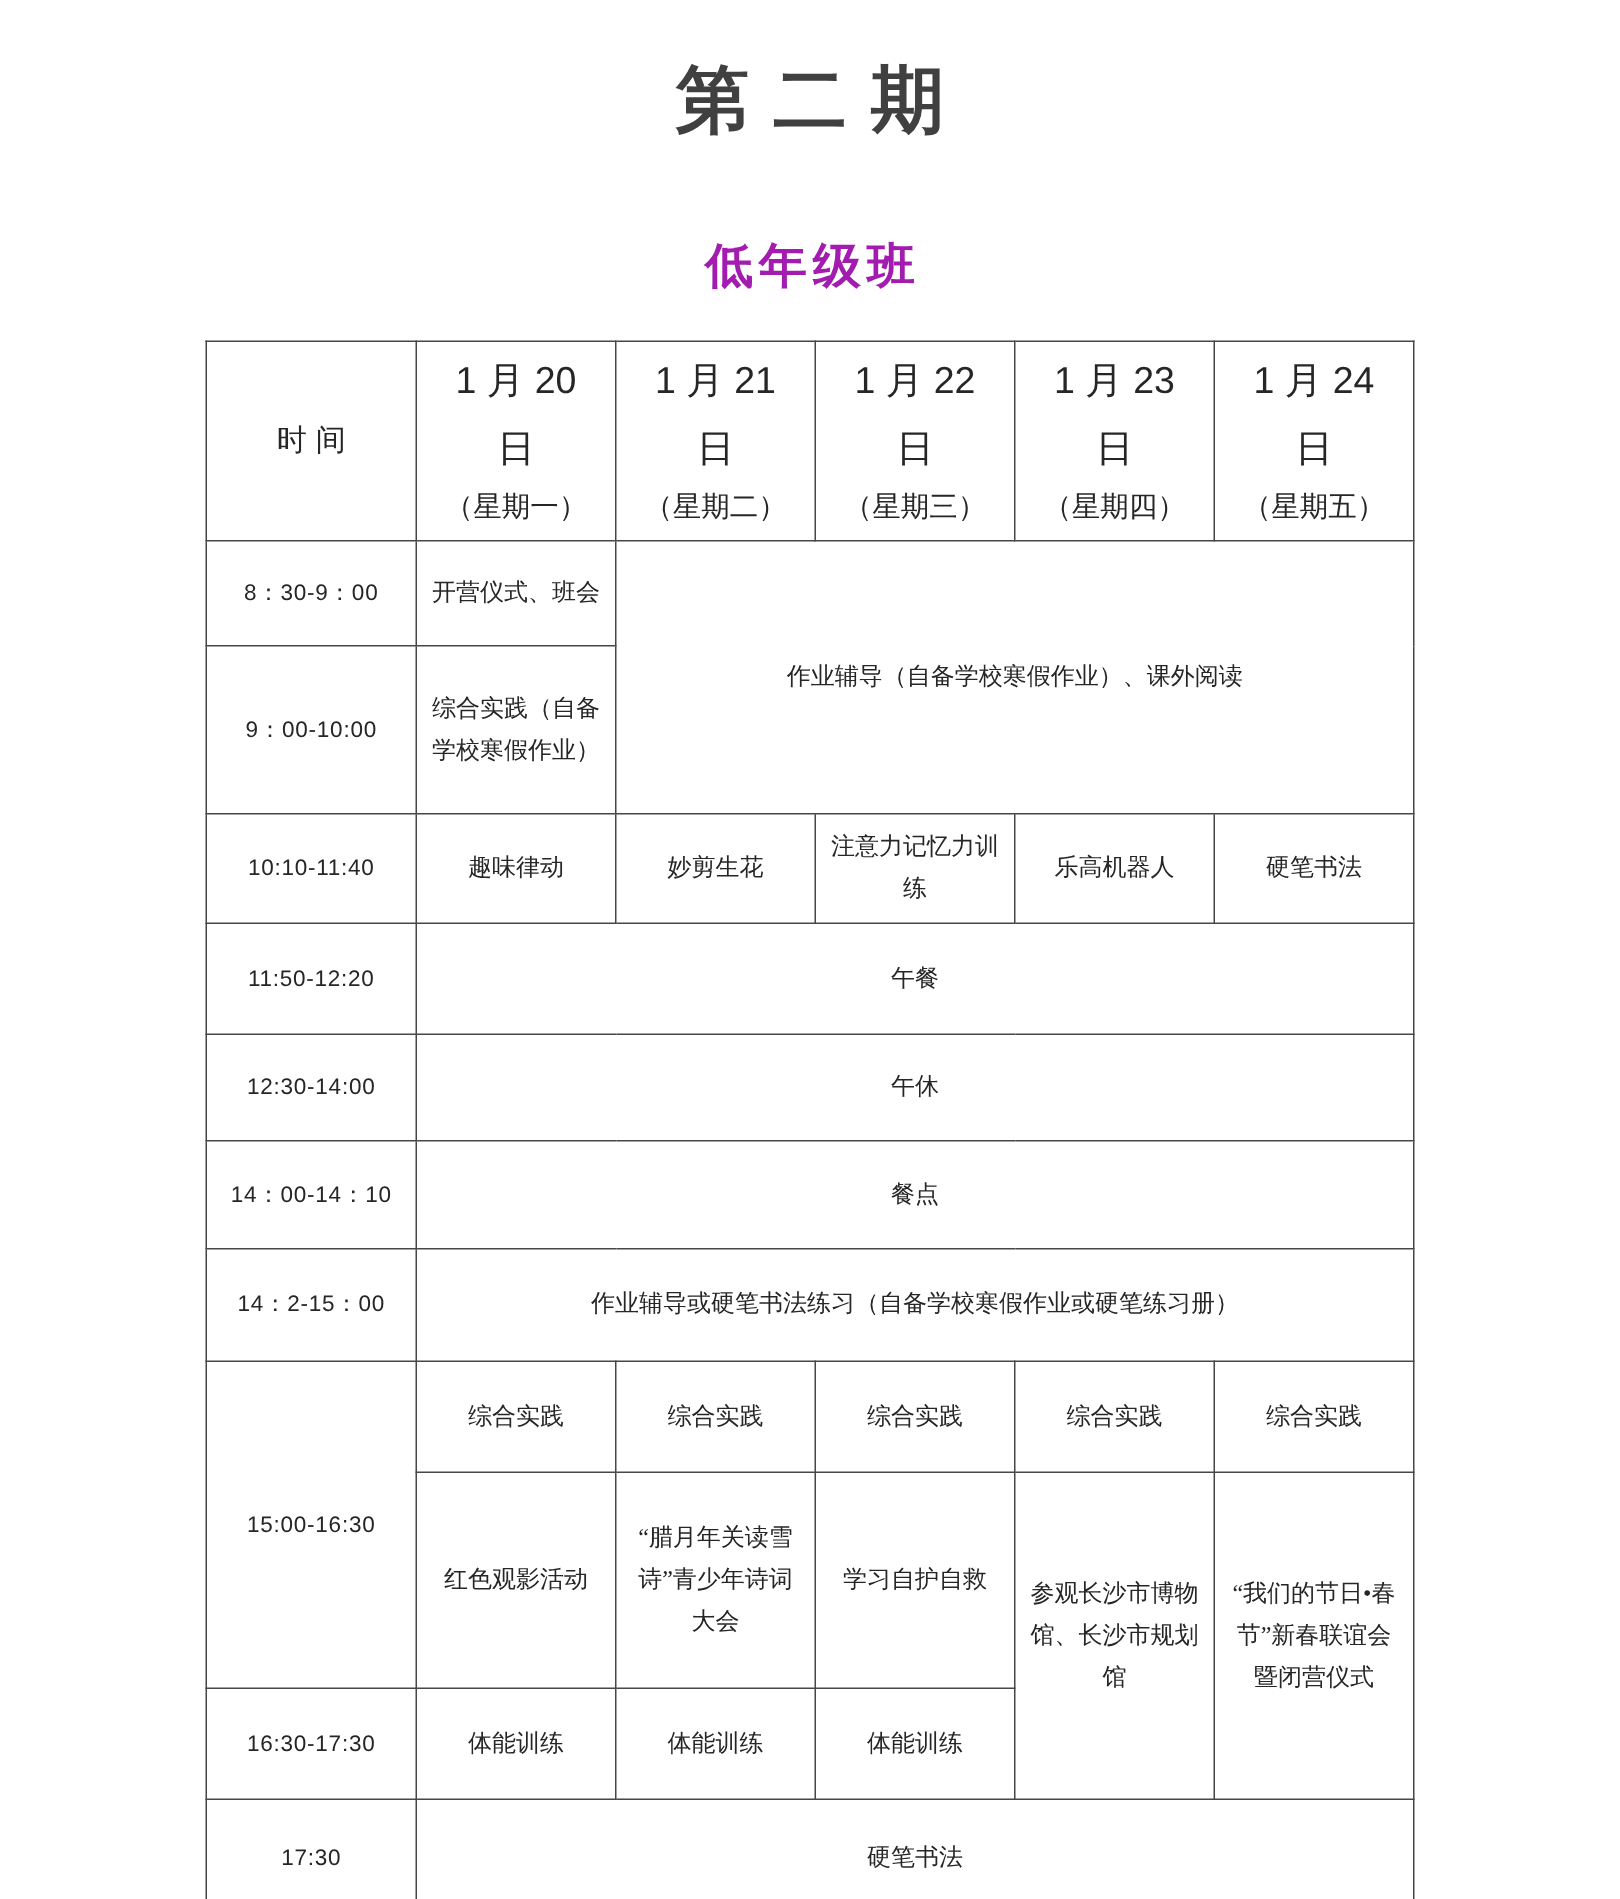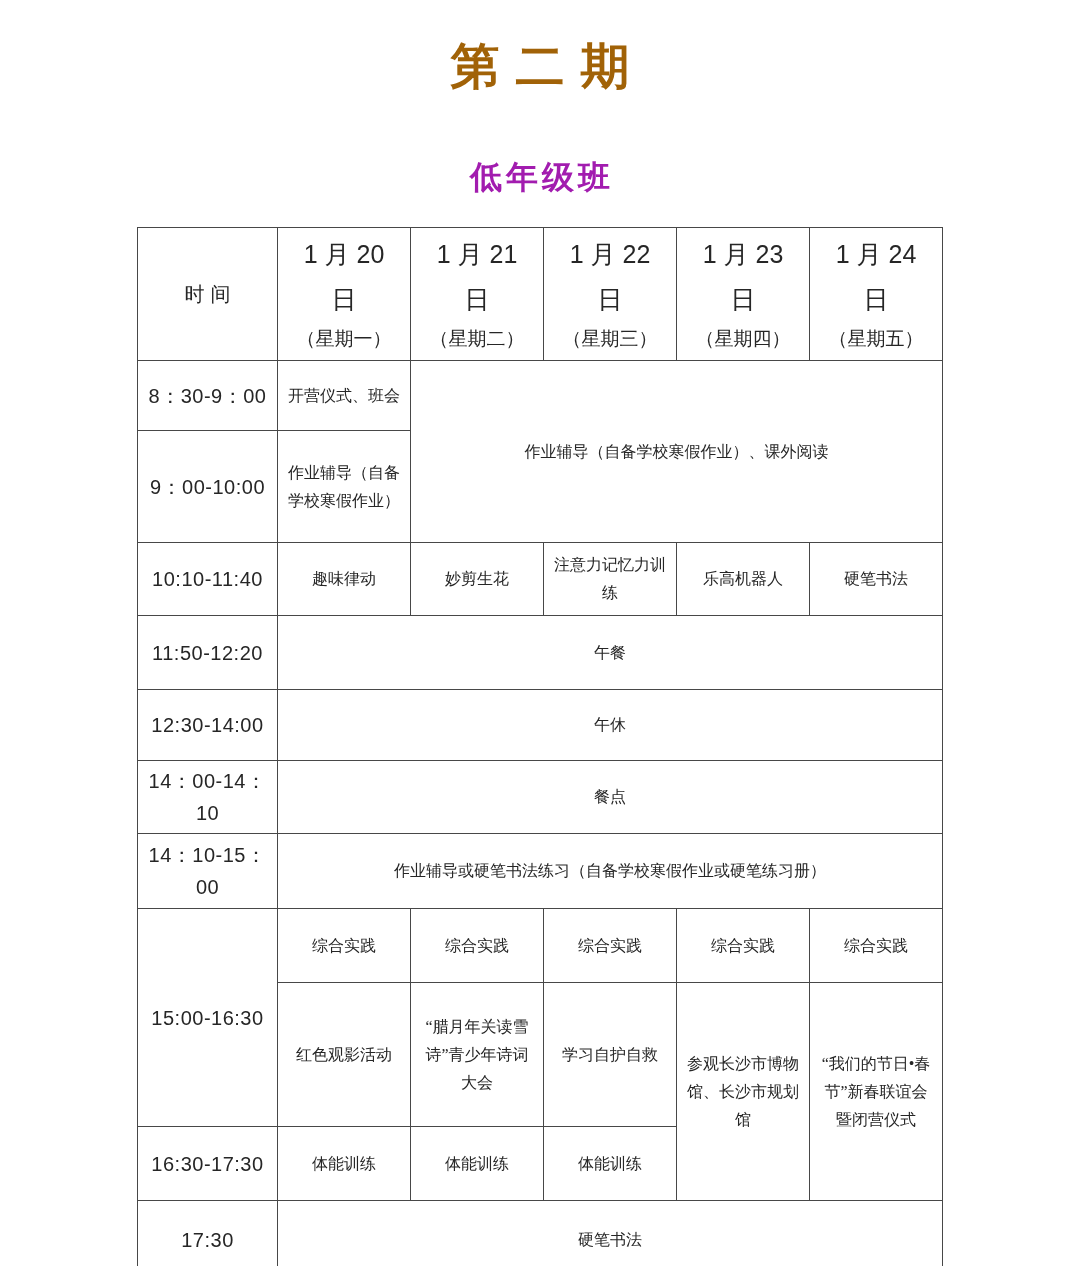--- a/index.html
+++ b/index.html
@@ -47,21 +47,21 @@
     vertical-align: middle;
     color: #262626;
     font-size: 16px;
     line-height: 1.75;
     padding: 4px 10px;
     word-break: normal;
     overflow-wrap: break-word;
   }
   td.time {
     font-family: "Liberation Sans", sans-serif;
-    font-size: 20px;
+    font-size: 15px;
     line-height: 1.6;
     padding: 4px 8px;
     letter-spacing: 0.5px;
   }
   tr.r-header td { line-height: 1.8; font-size: 19px; }
   tr.r-header td.time { font-size: 20px; letter-spacing: 6px; text-indent: 6px; text-align: center; }
   .day-date { font-family: "Liberation Sans", sans-serif; font-size: 25px; }
   .day-date, .day-week { display: block; }
   
   tr.rh-header { height: 80px; }
@@ -75,21 +75,21 @@
   tr.rh-8  { height: 74px; }
   tr.rh-9  { height: 144px; }
   tr.rh-10 { height: 74px; }
   tr.rh-11 { height: 78px; }
 </style>
 </head>
 <body>
 
 <div class="page">
 
-  <div class="title" style="color: #a16207; font-family: Liberation Mono, monospace;">第二期</div>
+  <div class="title" style="color: #404040; font-family: Liberation Mono, monospace;">第二期</div>
   <div class="subtitle">低年级班</div>
 
   <table class="schedule">
     <colgroup>
       <col class="c-time">
       <col class="c-day">
         <col class="c-day">
         <col class="c-day">
         <col class="c-day">
         <col class="c-day">
@@ -121,21 +121,21 @@
       </tr>
 
       <tr class="rh-1">
         <td class="time">8：30-9：00</td>
         <td>开营仪式、班会</td>
         <td colspan="4" rowspan="2">作业辅导（自备学校寒假作业）、课外阅读</td>
       </tr>
 
       <tr class="rh-2">
         <td class="time">9：00-10:00</td>
-        <td>作业辅导（自备学校寒假作业）</td>
+        <td>综合实践（自备学校寒假作业）</td>
       </tr>
 
       <tr class="rh-3">
         <td class="time">10:10-11:40</td>
         <td>趣味律动</td>
         <td>妙剪生花</td>
         <td>注意力记忆力训练</td>
         <td>乐高机器人</td>
         <td>硬笔书法</td>
       </tr>
@@ -149,21 +149,21 @@
         <td class="time">12:30-14:00</td>
         <td colspan="5">午休</td>
       </tr>
 
       <tr class="rh-6">
         <td class="time">14：00-14：10</td>
         <td colspan="5">餐点</td>
       </tr>
 
       <tr class="rh-7">
-        <td class="time">14：10-15：00</td>
+        <td class="time">14：2-15：00</td>
         <td colspan="5">作业辅导或硬笔书法练习（自备学校寒假作业或硬笔练习册）</td>
       </tr>
 
       <tr class="rh-8">
         <td class="time" rowspan="2">15:00-16:30</td>
         <td>综合实践</td>
         <td>综合实践</td>
         <td>综合实践</td>
         <td>综合实践</td>
         <td>综合实践</td>

